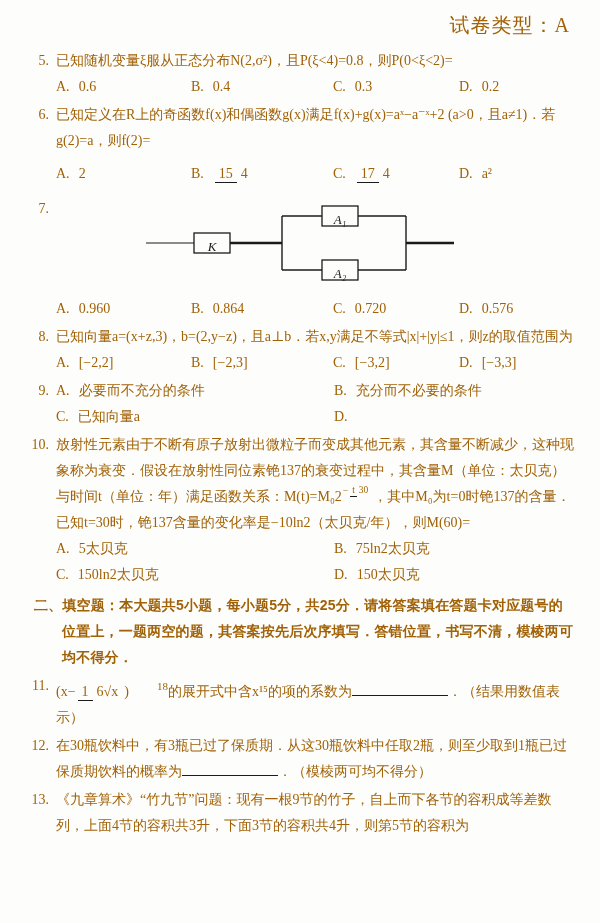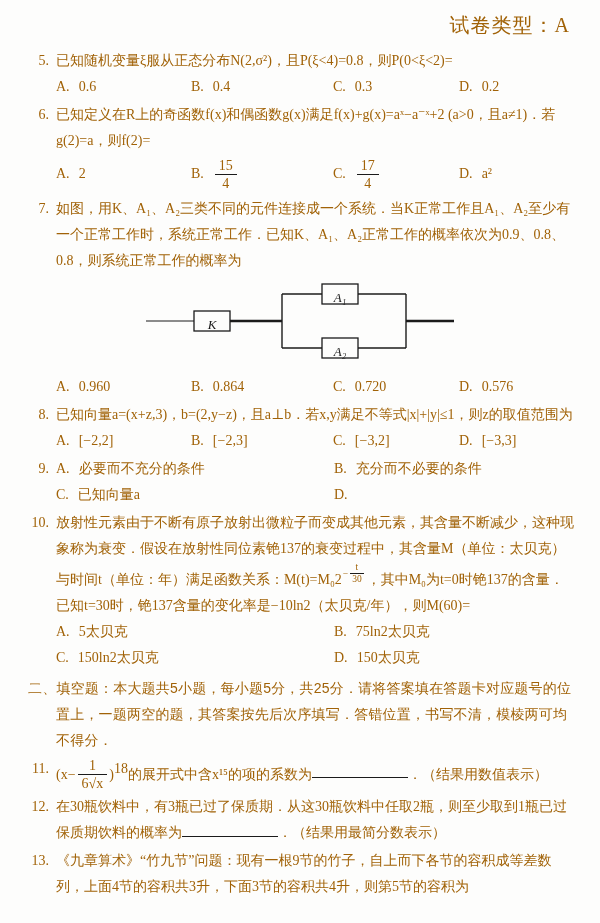--- a/index.html
+++ b/index.html
@@ -14,33 +14,33 @@
   .qnum{flex:0 0 32px;text-align:right;padding-right:7px;box-sizing:border-box;white-space:nowrap;}
   .qbody{flex:1;min-width:0;}
   .opts4{display:flex;align-items:center;}
   .opts4 .opt:nth-child(1){flex:0 0 135px;}
   .opts4 .opt:nth-child(2){flex:0 0 142px;}
   .opts4 .opt:nth-child(3){flex:0 0 126px;}
   .opts4 .opt:nth-child(4){flex:1;}
   .opts2{display:grid;grid-template-columns:278px 1fr;}
   .opt{display:inline-flex;align-items:center;white-space:nowrap;}
   .olabel{margin-right:9px;}
-  .frac{display:inline-flex;flex-direction:column;text-align:center;vertical-align:middle;margin:0 2px;}
+  .frac{display:inline-flex;flex-direction:row;text-align:center;vertical-align:middle;margin:0 2px;}
   .frac .num{display:block;border-bottom:1px solid #1b1b1b;padding:0 4px;line-height:17px;}
   .frac .den{display:block;padding:0 4px;line-height:17px;}
   .fracrow{min-height:40px;}
   .efrac{display:inline-flex;align-items:center;vertical-align:7px;font-size:9.5px;line-height:normal;margin:0 1px;}
   .efrac .frac .num{line-height:11px;border-bottom-width:1px;padding:0 2px;}
   .efrac .frac .den{line-height:11px;padding:0 2px;text-align:right;}
   .sqrt{display:inline;white-space:nowrap;}
   .sqrt .radsym{font-size:17px;}
   .sqrt .radcontent{border-top:1.2px solid #1b1b1b;padding:0 2px;}
-  sup{font-size:14px;}
+  sup{font-size:11px;margin-left:28px;}
   .blank{display:inline-block;width:96px;border-bottom:1.2px solid #1b1b1b;height:13px;}
-  .sec2{font-family:"Liberation Sans","DejaVu Sans",sans-serif;font-weight:normal;padding-left:28px;text-indent:-28px;margin:4px 0 3px 4px;letter-spacing:0.2px;}
+  .sec2{font-family:"Liberation Sans","DejaVu Sans",sans-serif;font-weight:bold;padding-left:28px;text-indent:-28px;margin:4px 0 3px 10px;letter-spacing:0.2px;}
   .diagram-wrap{margin:3px 0 2px 88px;}
   svg text{font-family:"Liberation Serif","DejaVu Serif",serif;font-style:italic;font-size:13px;fill:#1b1b1b;}
 </style>
 </head>
 <body>
 
 <div class="page">
 
   <div class="hdr">试卷类型：A</div>
 
@@ -96,21 +96,20 @@
             <span class="olabel">D.</span>
             <span>a²</span>
           </span>
       </div>
     </div>
   </div>
 
   <div class="q">
     <div class="qnum">7.</div>
     <div class="qbody">
-      <div>如图，用K、A₁、A₂三类不同的元件连接成一个系统．当K正常工作且A₁、A₂至少有一个正常工作时，系统正常工作．已知K、A₁、A₂正常工作的概率依次为0.9、0.8、0.8，则系统正常工作的概率为</div>
       <div class="diagram-wrap">
         <svg width="312" height="86" viewBox="0 0 312 86">
           <path d="M2 44 H50" stroke="#1b1b1b" stroke-width="1.2" fill="none"></path>
           <path d="M86 44 H138" stroke="#1b1b1b" stroke-width="2.4" fill="none"></path>
           <path d="M138 17 V71" stroke="#1b1b1b" stroke-width="1.4" fill="none"></path>
           <path d="M138 17 H262" stroke="#1b1b1b" stroke-width="1.4" fill="none"></path>
           <path d="M138 71 H262" stroke="#1b1b1b" stroke-width="1.4" fill="none"></path>
           <path d="M262 17 V71" stroke="#1b1b1b" stroke-width="1.4" fill="none"></path>
           <path d="M262 44 H310" stroke="#1b1b1b" stroke-width="2.4" fill="none"></path>
           <rect x="50" y="34" width="36" height="20" fill="#fdfdfc" stroke="#1b1b1b" stroke-width="1.3"></rect>
@@ -229,21 +228,21 @@
       <div><span>(x−</span><span class="frac">
             <span class="num">1</span>
             <span class="den">6√x</span>
           </span><span>)</span><sup>18</sup><span>的展开式中含x¹⁵的项的系数为</span><span class="blank"></span><span>．（结果用数值表示）</span></div>
     </div>
   </div>
 
   <div class="q">
     <div class="qnum">12.</div>
     <div class="qbody">
-      <div><span>在30瓶饮料中，有3瓶已过了保质期．从这30瓶饮料中任取2瓶，则至少取到1瓶已过保质期饮料的概率为</span><span class="blank"></span><span>．（结果用最简分数表示）</span></div>
+      <div><span>在30瓶饮料中，有3瓶已过了保质期．从这30瓶饮料中任取2瓶，则至少取到1瓶已过保质期饮料的概率为</span><span class="blank"></span><span>．（模棱两可均不得分）</span></div>
     </div>
   </div>
 
   <div class="q">
     <div class="qnum">13.</div>
     <div class="qbody">
       <div><span>《九章算术》“竹九节”问题：现有一根9节的竹子，自上而下各节的容积成等差数列，上面4节的容积共3升，下面3节的容积共4升，则第5节的容积为</span></div>
     </div>
   </div>
 

